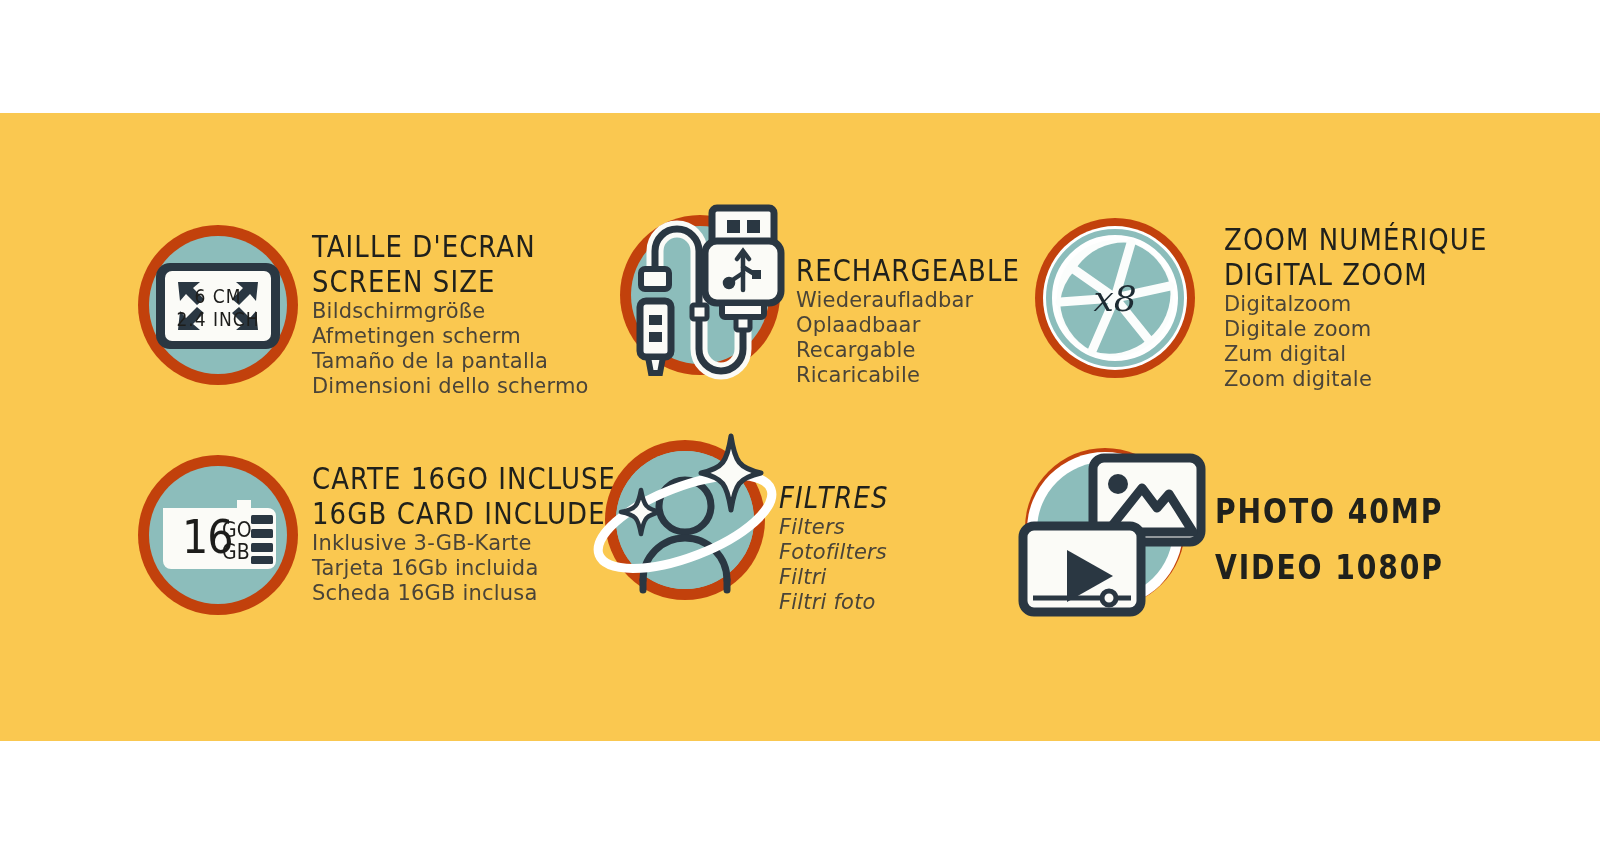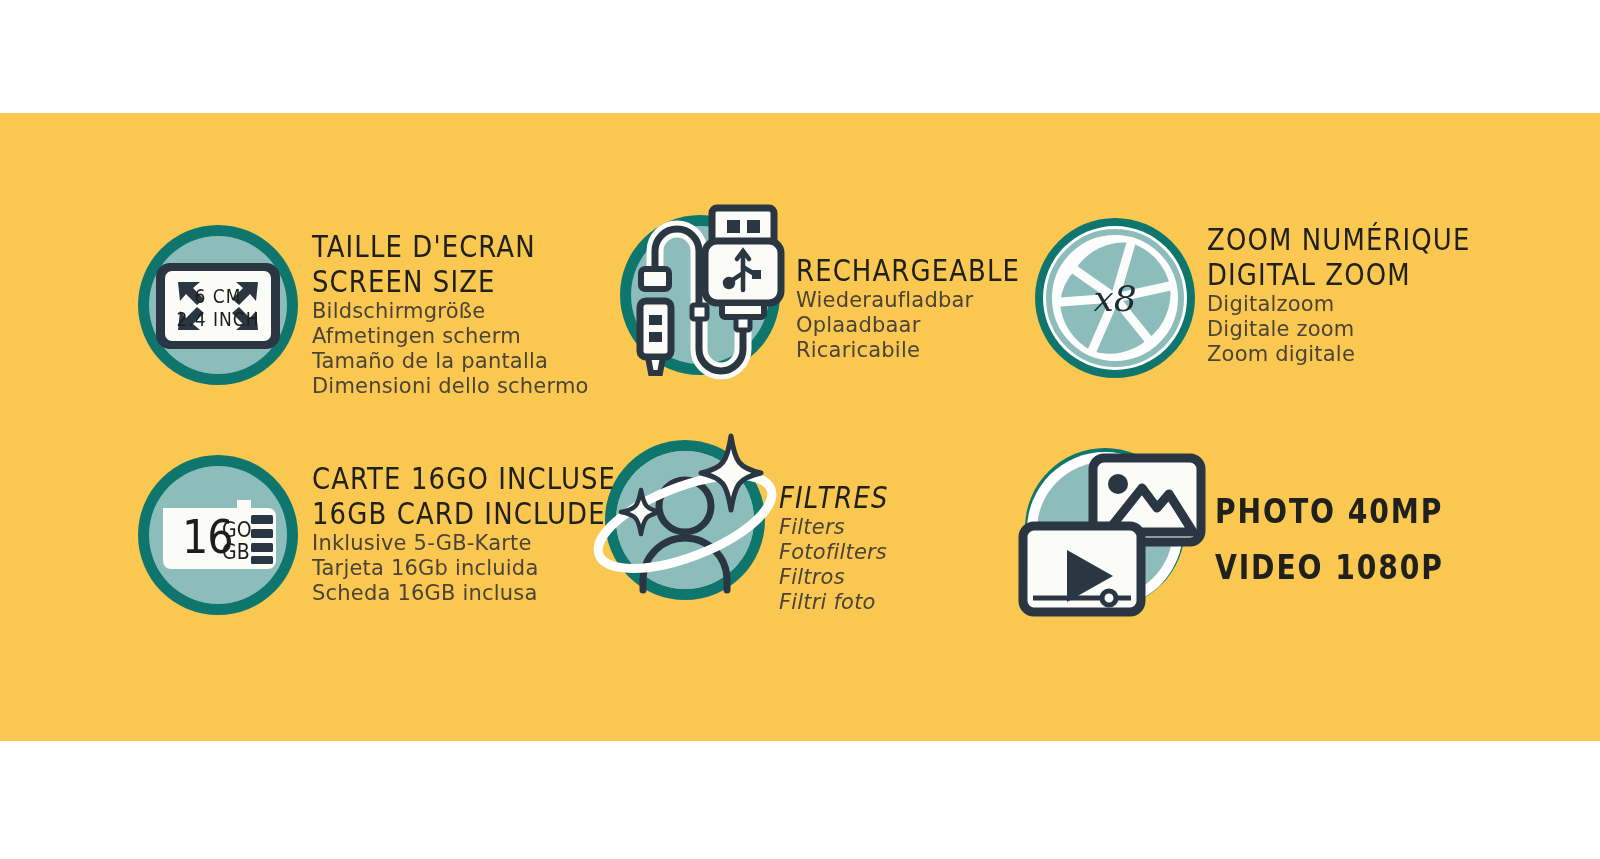--- a/index.html
+++ b/index.html
@@ -15,21 +15,21 @@
     background:#fac css;
   }
   .band{background:#FAC850;}
 
   
   .feature{position:absolute;display:flex;align-items:flex-start;}
 
   .badge{
     position:relative;flex:0 0 auto;
     width:160px;height:160px;border-radius:50%;
-    background:#0f766e;
+    background:#c2410c;
     display:flex;align-items:center;justify-content:flex-end;
   }
   .badge .disc{
     position:absolute;left:11px;top:11px;width:138px;height:138px;
     border-radius:50%;background:#8CBDBB;
   }
   .badge .art{position:relative;width:160px;height:160px;}
 
   
   .txt{margin-left:14px;padding-top:4px;}
@@ -55,21 +55,21 @@
 
   
   #f-screen    {left:138px; top:225px;}
   #f-recharge  {left:620px; top:215px;}
   #f-zoom      {left:1035px;top:218px;}
   #f-card      {left:138px; top:455px;}
   #f-filters   {left:605px; top:440px;font-style:italic;}
   #f-media     {left:1025px;top:448px;}
 
   #f-recharge .txt{margin-left:16px;padding-top:38px;}
-  #f-zoom .txt{margin-left:12px;padding-top:4px;}
+  #f-zoom .txt{margin-left:29px;padding-top:4px;}
   #f-filters .txt{margin-left:14px;padding-top:40px;}
   #f-media .txt{margin-left:30px;padding-top:36px;font-weight:bold;}
   #f-card .txt{padding-top:6px;}
 
   
   .badge.wide{overflow:visible;}
   .overflow-art{position:absolute;left:-20px;top:-22px;width:200px;height:205px;pointer-events:none;}
 
   svg{display:block;overflow:visible;}
 </style>
@@ -144,20 +144,21 @@
             <rect x="122" y="110" width="42" height="14" rx="3" fill="#FBFBF7" stroke="#2A3742" stroke-width="6"></rect>
           </g>
           <rect x="136" y="124" width="14" height="13" rx="2" fill="#FBFBF7" stroke="#2A3742" stroke-width="5"></rect>
         </svg>
       </div>
     </div>
     <div class="txt">
       <div class="head">RECHARGEABLE</div>
       <div class="sub">Wiederaufladbar</div>
       <div class="sub">Oplaadbaar</div>
+      <div class="sub">Recargable</div>
       <div class="sub">Ricaricabile</div>
     </div>
   </div>
 
   <div class="feature" id="f-zoom">
     <div class="badge">
       <div class="disc" style="background:#FFFFFF;"></div>
       <div class="art">
         <svg width="160" height="160" viewBox="0 0 160 160">
           <circle cx="80" cy="80" r="72" fill="#FFFFFF"></circle>
@@ -185,20 +186,21 @@
           </g>
           <text x="80" y="93" text-anchor="middle" fill="#1D2B33" font-family="'DejaVu Serif','Liberation Serif',serif" font-size="36" font-style="italic">x8</text>
         </svg>
       </div>
     </div>
     <div class="txt">
       <div class="head">ZOOM NUMÉRIQUE</div>
       <div class="head">DIGITAL ZOOM</div>
       <div class="sub">Digitalzoom</div>
       <div class="sub">Digitale zoom</div>
+      <div class="sub">Zum digital</div>
       <div class="sub">Zoom digitale</div>
     </div>
   </div>
 
   <div class="feature" id="f-card">
     <div class="badge">
       <div class="disc"></div>
       <div class="art">
         <svg width="160" height="160" viewBox="0 0 160 160">
           <path d="M26 54 L100 54 L100 46 L112 46 L112 54 L130 54
@@ -212,21 +214,21 @@
             <rect x="113" y="74" width="22" height="9" rx="1.5"></rect>
             <rect x="113" y="88" width="22" height="9" rx="1.5"></rect>
             <rect x="113" y="101" width="22" height="8" rx="1.5"></rect>
           </g>
         </svg>
       </div>
     </div>
     <div class="txt">
       <div class="head">CARTE 16GO INCLUSE</div>
       <div class="head">16GB CARD INCLUDED</div>
-      <div class="sub">Inklusive 5-GB-Karte</div>
+      <div class="sub">Inklusive 3-GB-Karte</div>
       <div class="sub">Tarjeta 16Gb incluida</div>
       <div class="sub">Scheda 16GB inclusa</div>
     </div>
   </div>
 
   <div class="feature" id="f-filters">
     <div class="badge wide">
       <div class="disc"></div>
       <div class="overflow-art">
         <svg width="200" height="205" viewBox="0 0 200 205">
@@ -243,21 +245,21 @@
 
           <path d="M146 18 C150 44 154 50 176 55 C154 60 150 66 146 92 C142 66 138 60 116 55 C138 50 142 44 146 18 Z" fill="#FBFBF7" stroke="#2A3742" stroke-width="5" stroke-linejoin="round"></path>
           <path d="M56 72 C59 88 61 91 76 94 C61 97 59 100 56 116 C53 100 51 97 36 94 C51 91 53 88 56 72 Z" fill="#FBFBF7" stroke="#2A3742" stroke-width="4.5" stroke-linejoin="round"></path>
         </svg>
       </div>
     </div>
     <div class="txt">
       <div class="head">FILTRES</div>
       <div class="sub">Filters</div>
       <div class="sub">Fotofilters</div>
-      <div class="sub">Filtros</div>
+      <div class="sub">Filtri</div>
       <div class="sub">Filtri foto</div>
     </div>
   </div>
 
   <div class="feature" id="f-media">
     <div class="badge wide">
       <div class="disc"></div>
       <div class="overflow-art">
         <svg width="200" height="205" viewBox="0 0 200 205">
           <circle cx="100" cy="104" r="78" fill="#FFFFFF"></circle>

